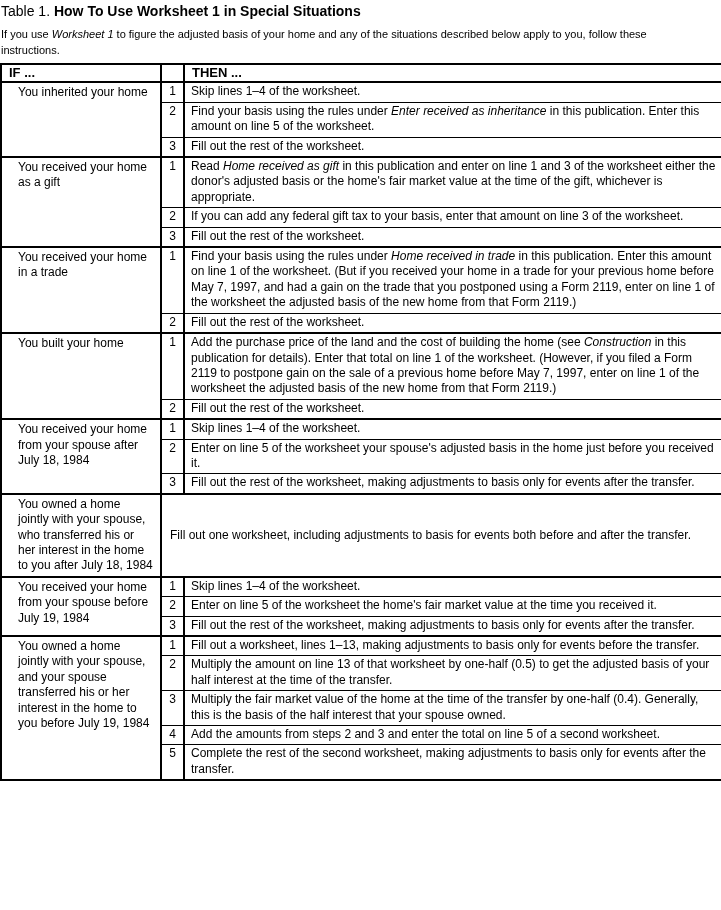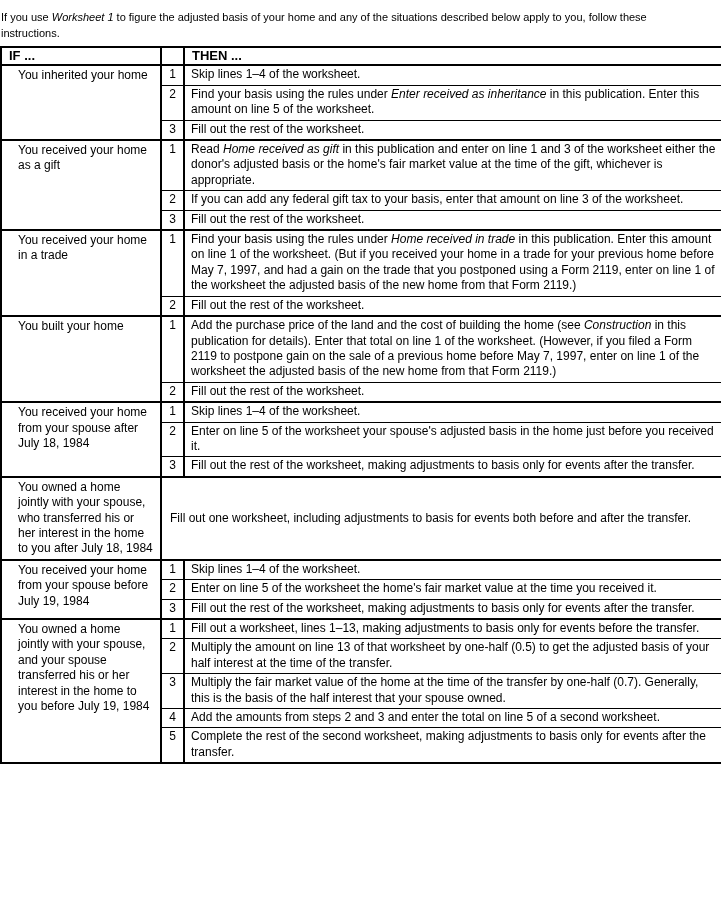--- a/index.html
+++ b/index.html
@@ -49,20 +49,21 @@
   td.step-cell { text-align: center; padding: 1px 1px 2px 1px; }
   td.then-cell { padding: 1px 1px 2px 6px; }
   td.span-cell { vertical-align: middle; padding: 2px 2px 2px 8px; }
   tr.row-start td { border-top: 2px solid #000; }
 </style>
 </head>
 <body>
 
 <div class="page">
 
+  <div class="title"><span>Table 1. </span><span class="bold">How To Use Worksheet 1 in Special Situations</span></div>
 
   <div class="intro"><span>If you use </span><i>Worksheet 1</i><span> to figure the adjusted basis of your home and any of the situations described below apply to you, follow these instructions.</span></div>
 
   <table class="doc-table">
     <colgroup>
       <col class="col-if">
         <col class="col-step">
         <col class="col-then">
     </colgroup>
     <thead>
@@ -151,21 +152,21 @@
           <td class="if-cell" rowspan="5">You owned a home jointly with your spouse, and your spouse transferred his or her interest in the home to you before July 19, 1984</td>
           <td class="step-cell">1</td>
           <td class="then-cell"><span>Fill out a worksheet, lines 1–13, making adjustments to basis only for events before the transfer.</span></td>
         </tr>
         <tr>
           <td class="step-cell">2</td>
           <td class="then-cell"><span>Multiply the amount on line 13 of that worksheet by one-half (0.5) to get the adjusted basis of your half interest at the time of the transfer.</span></td>
         </tr>
         <tr>
           <td class="step-cell">3</td>
-          <td class="then-cell"><span>Multiply the fair market value of the home at the time of the transfer by one-half (0.7). Generally, this is the basis of the half interest that your spouse owned.</span></td>
+          <td class="then-cell"><span>Multiply the fair market value of the home at the time of the transfer by one-half (0.4). Generally, this is the basis of the half interest that your spouse owned.</span></td>
         </tr>
         <tr>
           <td class="step-cell">4</td>
           <td class="then-cell"><span>Add the amounts from steps 2 and 3 and enter the total on line 5 of a second worksheet.</span></td>
         </tr>
         <tr>
           <td class="step-cell">5</td>
           <td class="then-cell"><span>Complete the rest of the second worksheet, making adjustments to basis only for events after the transfer.</span></td>
         </tr>
       </tbody>

